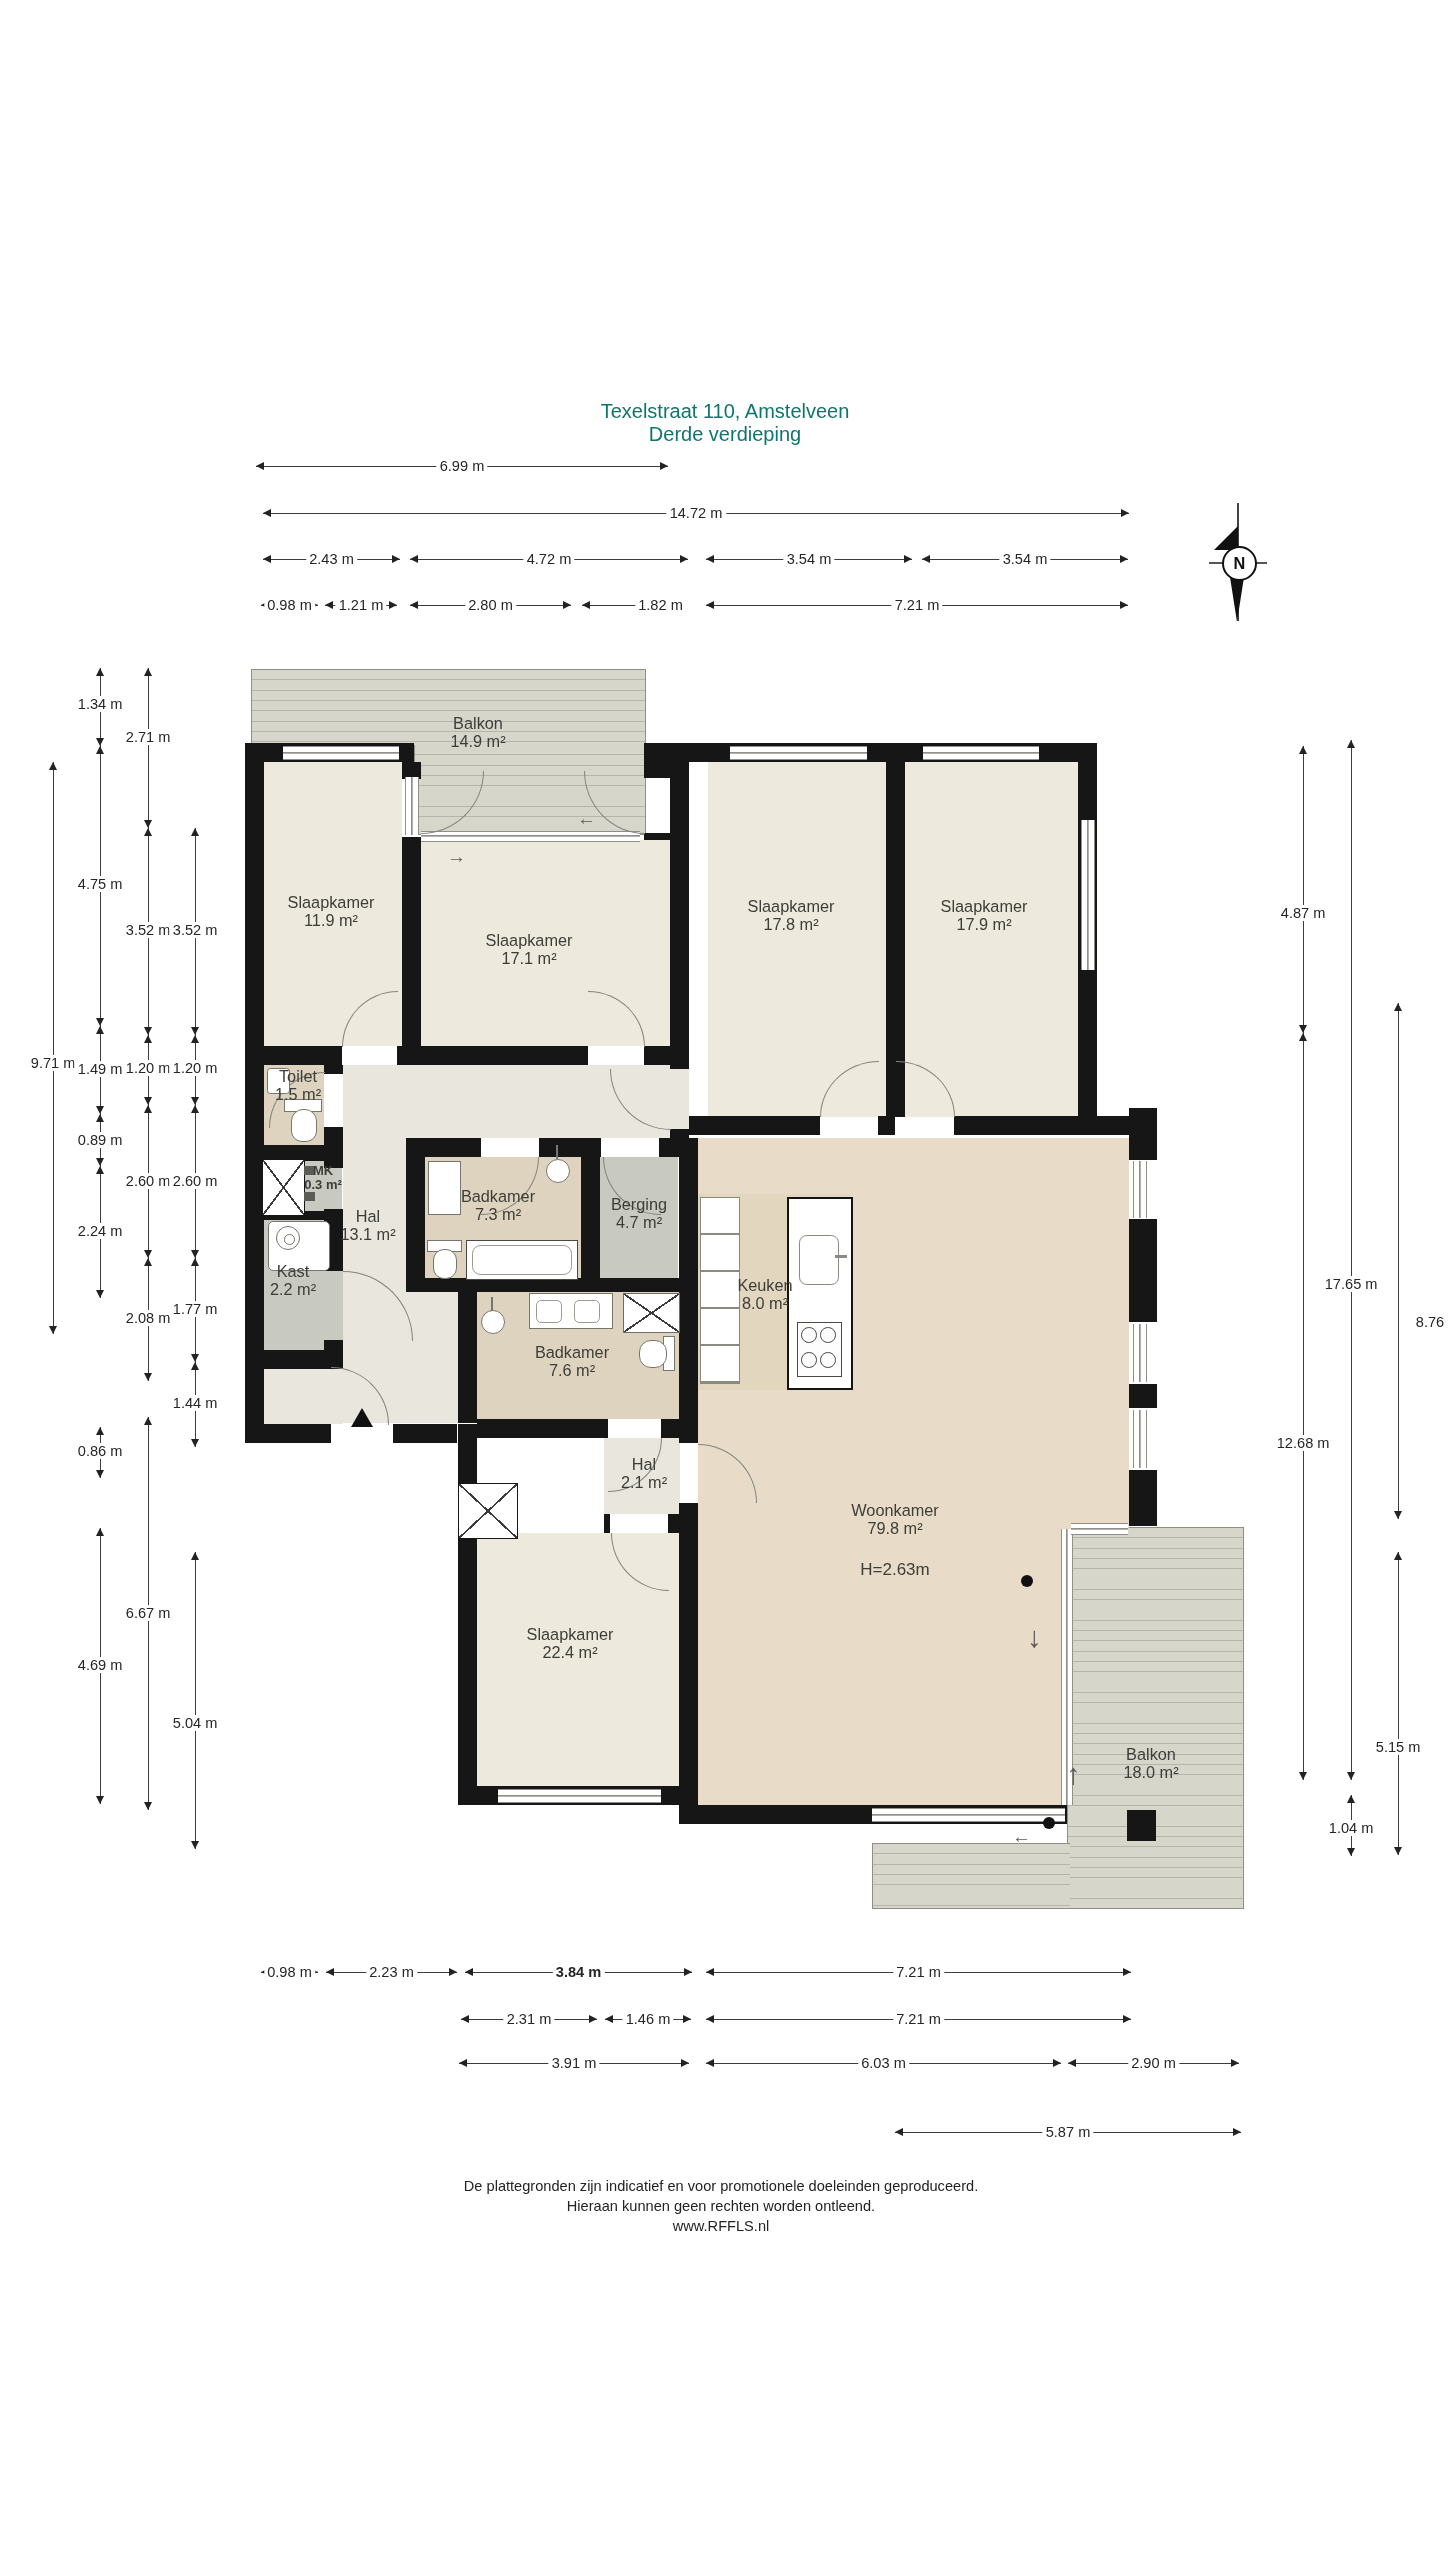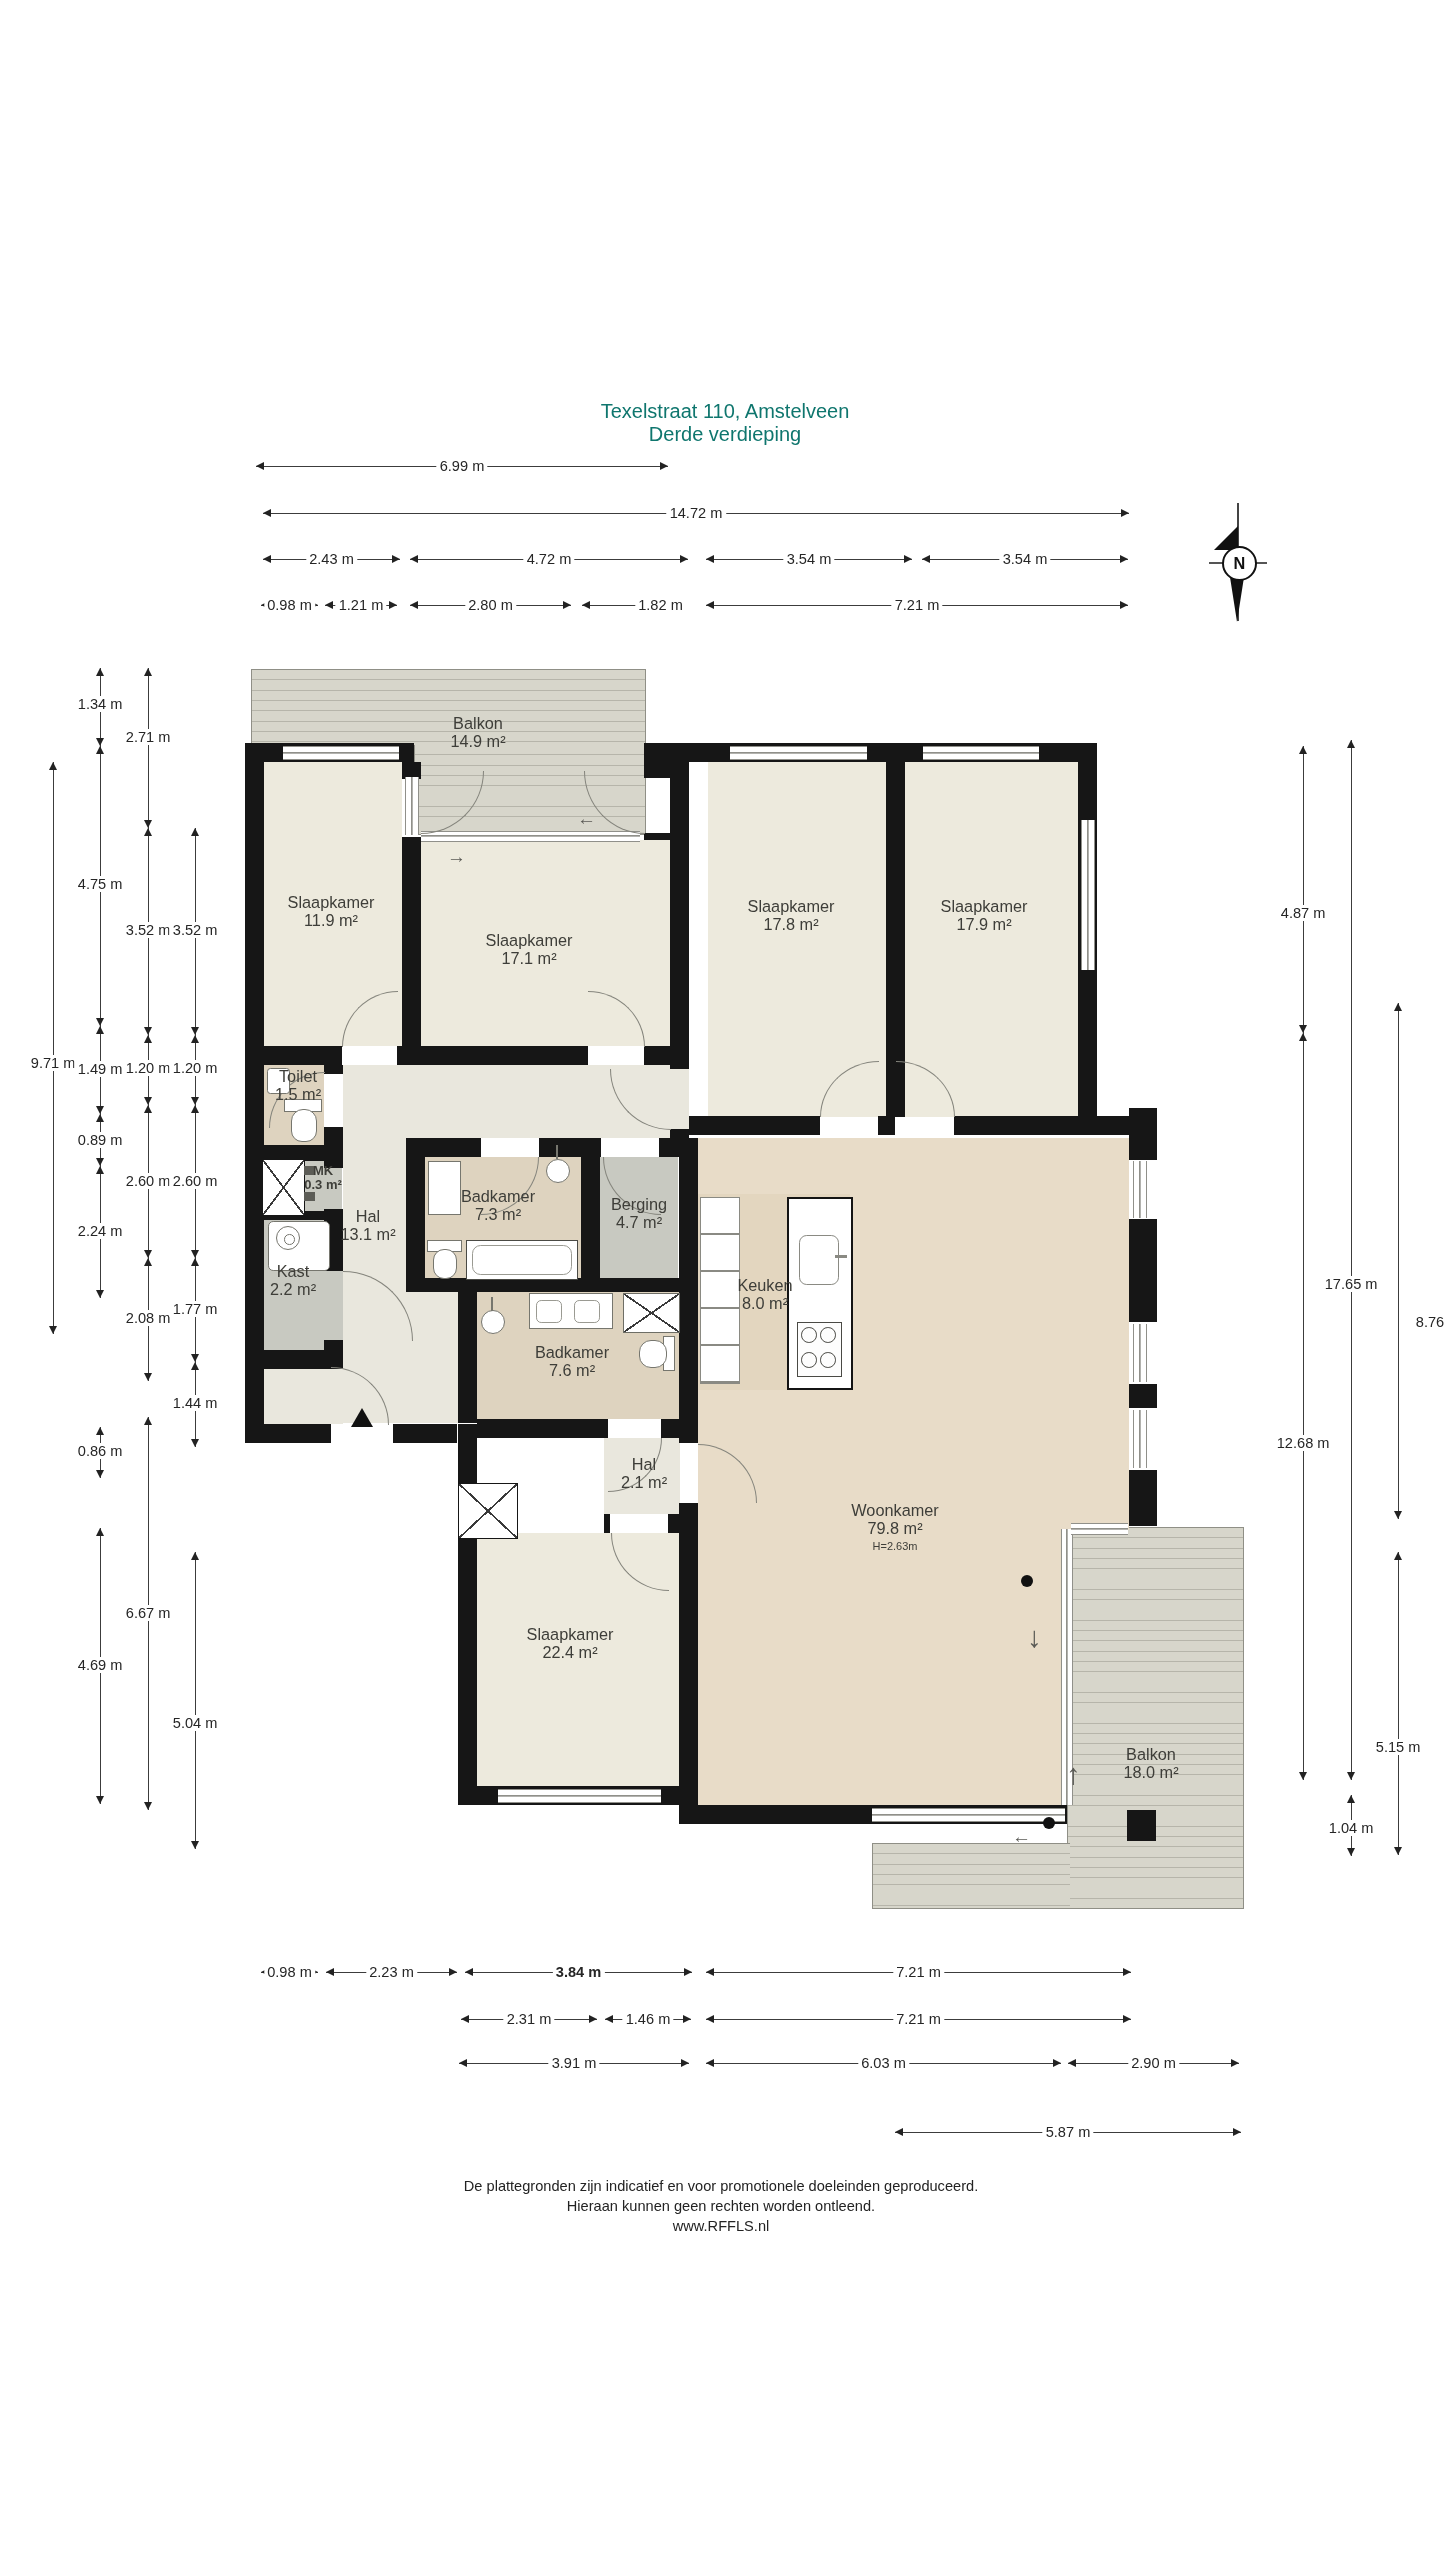--- a/index.html
+++ b/index.html
@@ -19,21 +19,21 @@
   .arc.tr{border-left:none;border-bottom:none;border-top-right-radius:100% 100%;}
   .arc.bl{border-right:none;border-top:none;border-bottom-left-radius:100% 100%;}
   .arc.br{border-left:none;border-top:none;border-bottom-right-radius:100% 100%;}
   .xbox{position:absolute;background-color:#fff;border:1.7px solid #161616;
         background-image:linear-gradient(to top right,transparent calc(50% - 0.9px),#3a3a3a calc(50% - 0.9px) calc(50% + 0.9px),transparent calc(50% + 0.9px)),
                          linear-gradient(to bottom right,transparent calc(50% - 0.9px),#3a3a3a calc(50% - 0.9px) calc(50% + 0.9px),transparent calc(50% + 0.9px));}
   .xbox.lite{border:1.7px solid #6e6e66;}
   .fx{position:absolute;background:#fff;border:1.7px solid #76766e;}
   .room-label{position:absolute;transform:translateX(-50%);text-align:center;
               font-size:16.3px;line-height:18px;color:#3e3e39;white-space:nowrap;}
-  .room-label .sub{font-size:11px;}
+  .room-label .sub{font-size:17px;margin-top:24px;}
   .room-label.small{font-size:13px;line-height:13.7px;}
   .dimh{position:absolute;height:0;border-top:1.4px solid #3c3c3c;}
   .dimh i.a1{content:"";position:absolute;left:0;top:-4.8px;width:0;height:0;
      border-top:4.1px solid transparent;border-bottom:4.1px solid transparent;border-right:8.6px solid #222;}
   .dimh i.a2{position:absolute;right:0;top:-4.8px;width:0;height:0;
      border-top:4.1px solid transparent;border-bottom:4.1px solid transparent;border-left:8.6px solid #222;}
   .dimv{position:absolute;width:0;border-left:1.4px solid #3c3c3c;}
   .dimv i.a1{position:absolute;top:0;left:-4.8px;width:0;height:0;
      border-left:4.1px solid transparent;border-right:4.1px solid transparent;border-bottom:8.6px solid #222;}
   .dimv i.a2{position:absolute;bottom:0;left:-4.8px;width:0;height:0;

